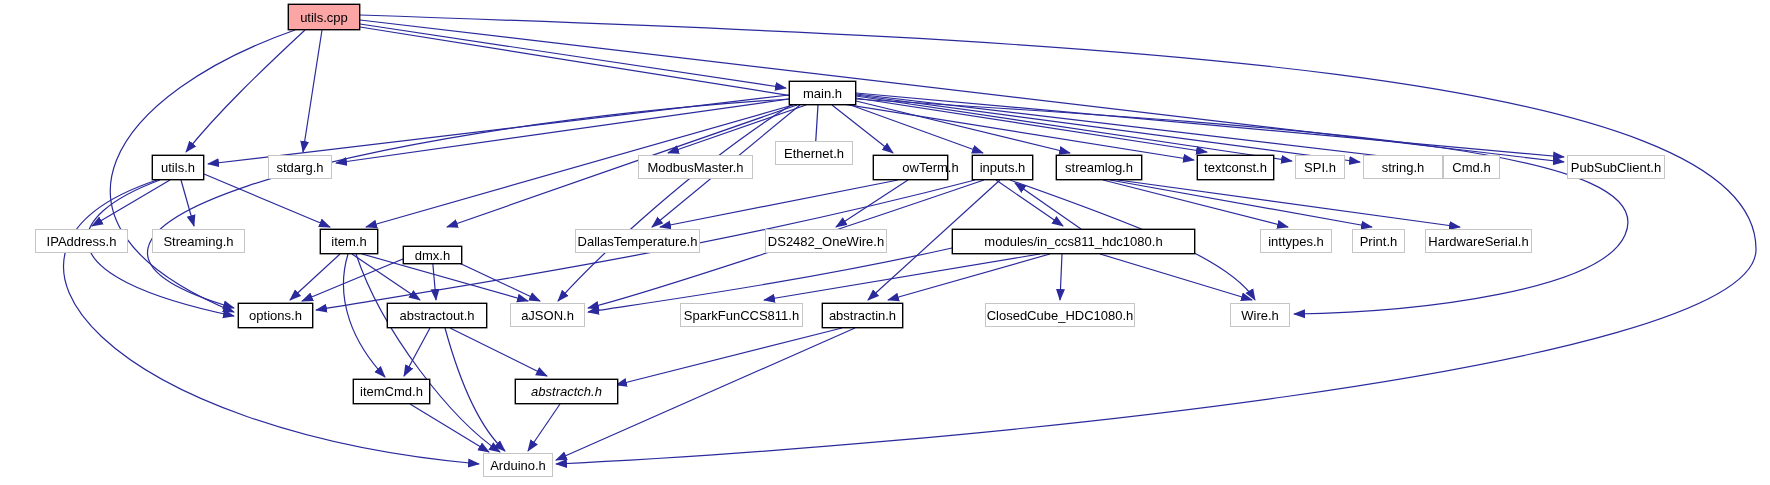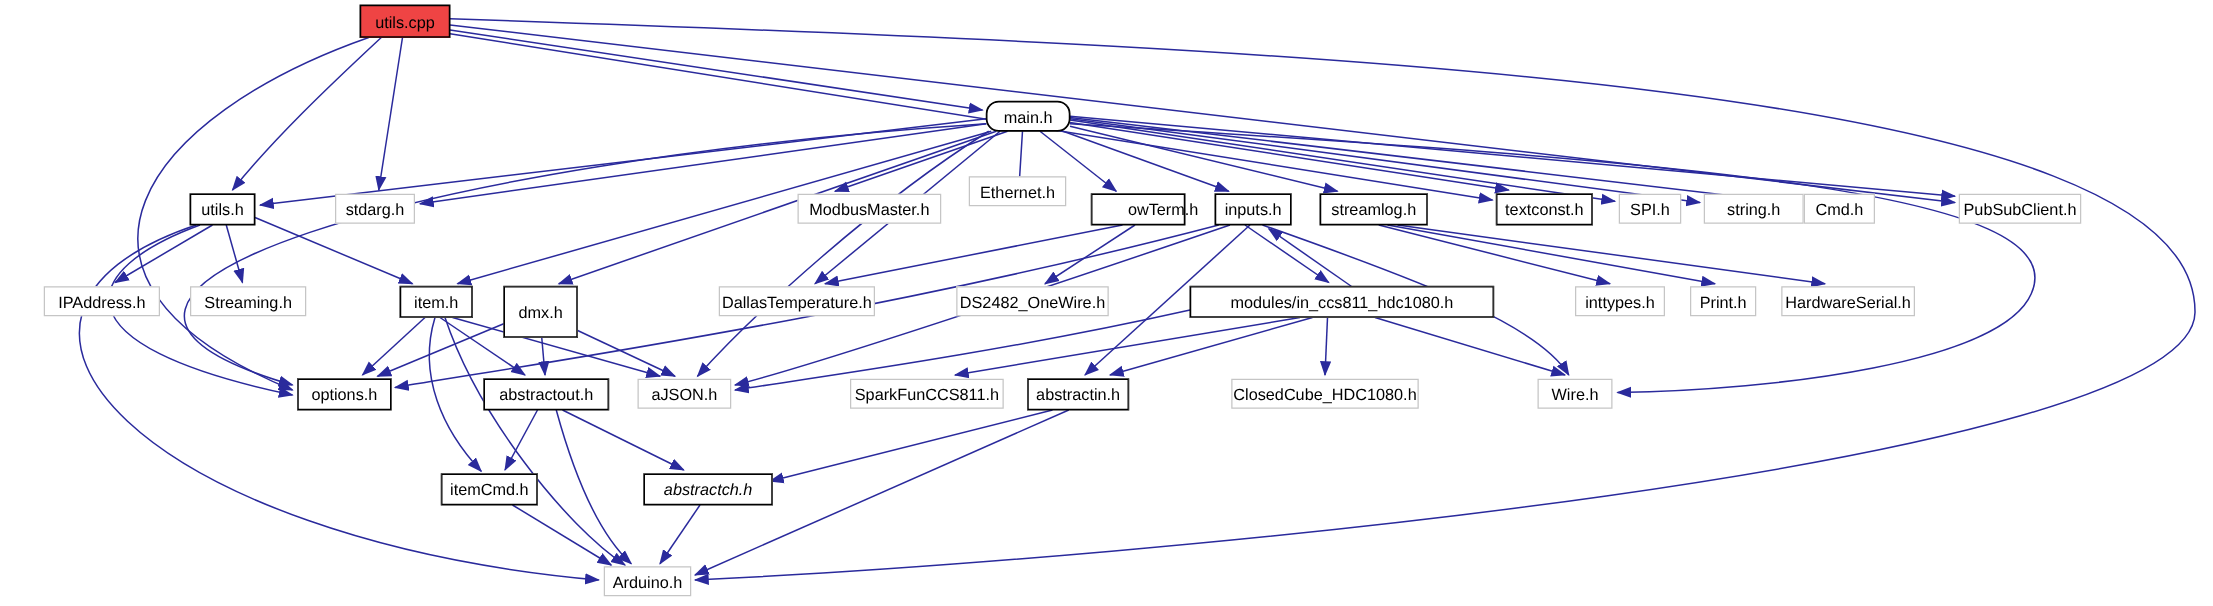--- a/index.html
+++ b/index.html
@@ -3,21 +3,21 @@
 <meta charset="utf-8">
 <style>
   html,body{margin:0;padding:0;background:#ffffff;}
   #canvas{position:relative;width:1770px;height:485px;background:#ffffff;overflow:hidden;
           font-family:"Liberation Sans", sans-serif;}
   #edge-layer{position:absolute;left:0;top:0;width:1770px;height:485px;}
   .node{position:absolute;box-sizing:border-box;display:flex;align-items:center;justify-content:center;
         font-size:13px;line-height:1;white-space:nowrap;background:#ffffff;color:#000000;
         border:1px solid #c5c5c5;z-index:2;}
   .node.internal{border:1px solid #000000;}
-  .node.root{border:1px solid #000000;background:#ef4444;}
+  .node.root{border:1px solid #000000;background:#fca5a5;}
   .node.internal, .node.root{box-shadow:0 0 0 0.4px #000;}
 </style>
 </head>
 <body>
 
 <div id="canvas">
   <svg id="edge-layer" width="1770" height="485" viewBox="0 0 1770 485" xmlns="http://www.w3.org/2000/svg">
     <defs>
       <marker id="arrow" markerUnits="userSpaceOnUse" markerWidth="13" markerHeight="11" refX="11" refY="5" orient="auto">
         <path d="M0,0.5 L12,5 L0,9.5 z" fill="#2a2a9c"></path>
@@ -82,37 +82,37 @@
         <path d="M450,328 L547,376" fill="none" stroke="#2a2a9c" stroke-width="1.2" marker-end="url(#arrow)"></path>
         <path d="M445,328 C462,390 482,430 505,451" fill="none" stroke="#2a2a9c" stroke-width="1.2" marker-end="url(#arrow)"></path>
         <path d="M842,328 L616,385" fill="none" stroke="#2a2a9c" stroke-width="1.2" marker-end="url(#arrow)"></path>
         <path d="M855,328 L556,460" fill="none" stroke="#2a2a9c" stroke-width="1.2" marker-end="url(#arrow)"></path>
         <path d="M560,404 L528,451" fill="none" stroke="#2a2a9c" stroke-width="1.2" marker-end="url(#arrow)"></path>
         <path d="M410,404 L489,452" fill="none" stroke="#2a2a9c" stroke-width="1.2" marker-end="url(#arrow)"></path>
       </g>
   </svg>
   <div id="nodes">
       <div class="node root" style="left: 288px; top: 4px; width: 72px; height: 26px;">utils.cpp</div>
-      <div class="node internal" style="left: 789px; top: 81px; width: 67px; height: 24px; border-radius: 10px;">main.h</div>
+      <div class="node internal" style="left: 789px; top: 81px; width: 67px; height: 24px;">main.h</div>
       <div class="node internal" style="left: 152px; top: 155px; width: 52px; height: 25px;">utils.h</div>
       <div class="node external" style="left: 268px; top: 155px; width: 64px; height: 24px;">stdarg.h</div>
       <div class="node external" style="left: 638px; top: 155px; width: 115px; height: 24px;">ModbusMaster.h</div>
       <div class="node external" style="left: 775px; top: 141px; width: 78px; height: 24px;">Ethernet.h</div>
       <div class="node internal" style="left: 873px; top: 155px; width: 75px; height: 25px; padding-left: 40px;">owTerm.h</div>
       <div class="node internal" style="left: 972px; top: 155px; width: 61px; height: 25px;">inputs.h</div>
       <div class="node internal" style="left: 1056px; top: 155px; width: 86px; height: 25px;">streamlog.h</div>
       <div class="node internal" style="left: 1197px; top: 155px; width: 77px; height: 25px;">textconst.h</div>
       <div class="node external" style="left: 1295px; top: 155px; width: 50px; height: 24px;">SPI.h</div>
       <div class="node external" style="left: 1363px; top: 155px; width: 80px; height: 24px;">string.h</div>
       <div class="node external" style="left: 1443px; top: 155px; width: 57px; height: 24px;">Cmd.h</div>
       <div class="node external" style="left: 1567px; top: 155px; width: 98px; height: 24px;">PubSubClient.h</div>
       <div class="node external" style="left: 35px; top: 229px; width: 93px; height: 24px;">IPAddress.h</div>
       <div class="node external" style="left: 152px; top: 229px; width: 93px; height: 24px;">Streaming.h</div>
       <div class="node internal" style="left: 320px; top: 229px; width: 58px; height: 25px;">item.h</div>
-      <div class="node internal" style="left: 403px; top: 229px; width: 59px; height: 41px;">dmx.h</div>
+      <div class="node internal" style="left: 403px; top: 246px; width: 59px; height: 18px;">dmx.h</div>
       <div class="node external" style="left: 575px; top: 229px; width: 125px; height: 24px;">DallasTemperature.h</div>
       <div class="node external" style="left: 765px; top: 229px; width: 122px; height: 24px;">DS2482_OneWire.h</div>
       <div class="node internal" style="left: 952px; top: 229px; width: 243px; height: 25px;">modules/in_ccs811_hdc1080.h</div>
       <div class="node external" style="left: 1260px; top: 229px; width: 72px; height: 24px;">inttypes.h</div>
       <div class="node external" style="left: 1352px; top: 229px; width: 53px; height: 24px;">Print.h</div>
       <div class="node external" style="left: 1425px; top: 229px; width: 107px; height: 24px;">HardwareSerial.h</div>
       <div class="node internal" style="left: 238px; top: 303px; width: 75px; height: 25px;">options.h</div>
       <div class="node internal" style="left: 387px; top: 303px; width: 100px; height: 25px;">abstractout.h</div>
       <div class="node external" style="left: 510px; top: 303px; width: 75px; height: 24px;">aJSON.h</div>
       <div class="node external" style="left: 680px; top: 303px; width: 123px; height: 24px;">SparkFunCCS811.h</div>

